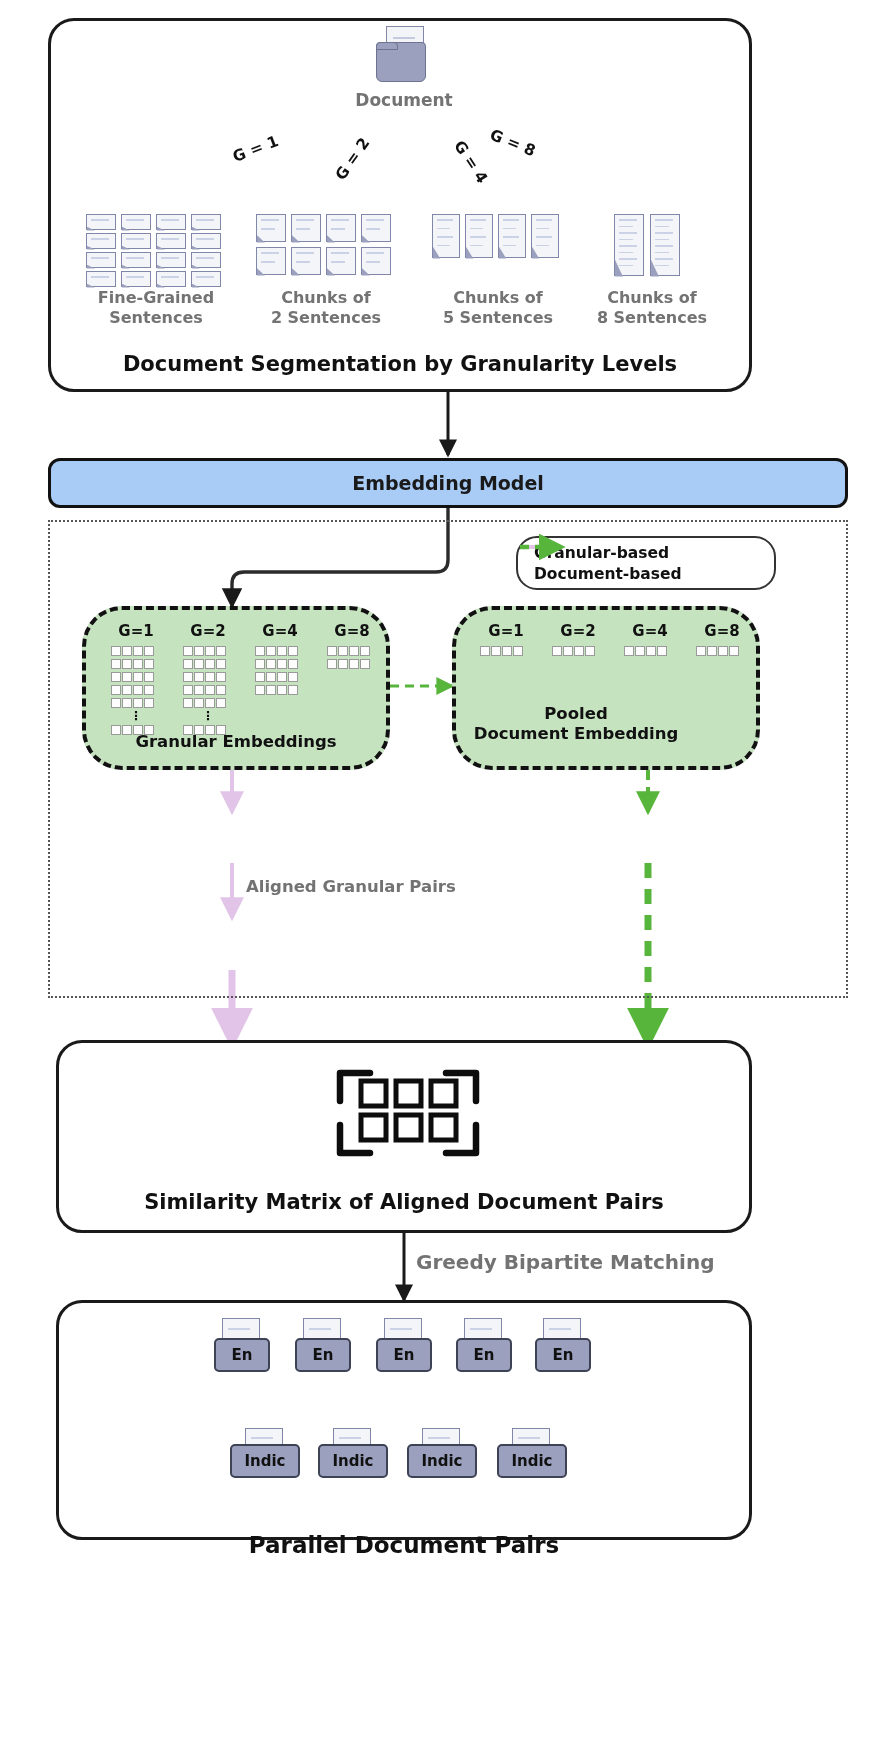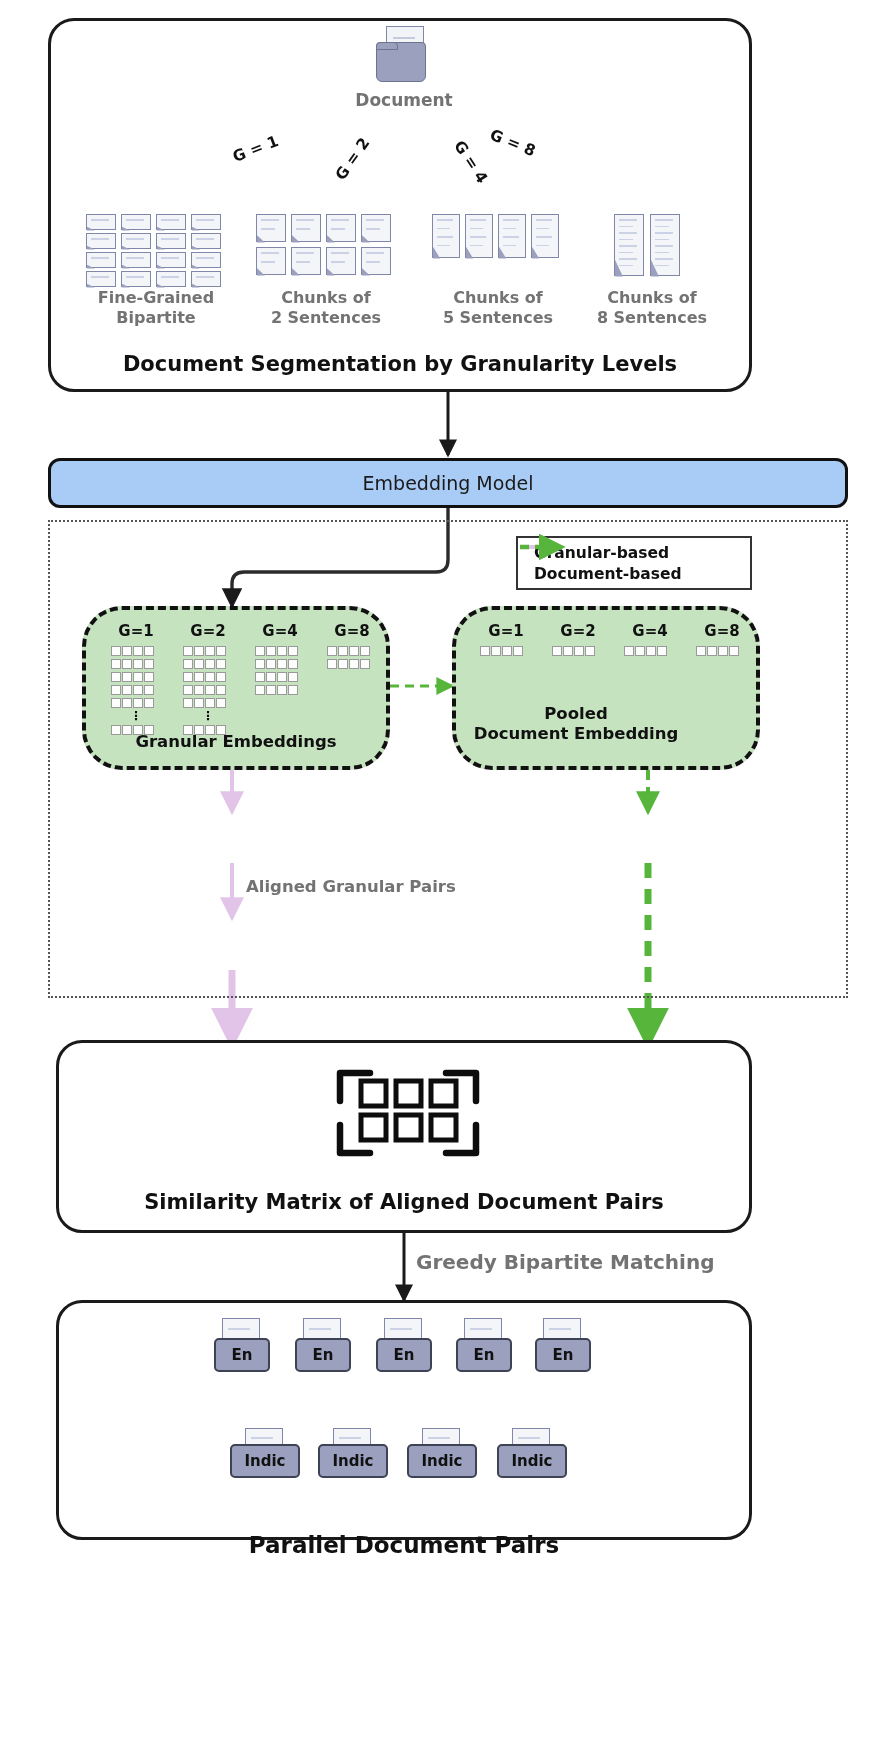--- a/index.html
+++ b/index.html
@@ -23,21 +23,21 @@
   .doc{position:absolute;background:#f4f5f8;border:1.6px solid #8187a8;box-sizing:border-box;}
   .doc::after{content:"";position:absolute;left:0;bottom:-1.6px;width:28%;height:28%;
      background:#9aa0bd;clip-path:polygon(0 100%,0 0,100% 100%);}
   .docline{position:absolute;background:#ccd2e6;height:1.5px;left:14%;}
 
   
   .topdoc{position:absolute;}
 
   
   .pbox{position:absolute;border:3px solid #111;border-radius:12px;box-sizing:border-box;
-        display:flex;align-items:center;justify-content:center;font-weight:normal;color:#1a1a1a;}
+        display:flex;align-items:center;justify-content:center;font-weight:bold;color:#1a1a1a;}
 
   
   .gbox{position:absolute;background:#c6e3c0;border:4px dashed #111;border-radius:40px;box-sizing:border-box;}
   .gbox-label{position:absolute;width:100%;text-align:center;font-weight:bold;color:#111;line-height:1.2;}
   .cell{width:10px;height:10px;background:#fdfdfd;border:1.2px solid #9a9a9a;box-sizing:border-box;margin-right:1px;}
 
   
   .legend{position:absolute;border:2.5px solid #333;background:#fff;box-sizing:border-box;
           display:flex;flex-direction:column;justify-content:center;padding:4px 8px;}
   .legrow{display:flex;align-items:center;height:22px;}
@@ -180,21 +180,21 @@
       </div>
       <div class="doc" style="width: 30px; height: 16px; position: absolute; left: 70px; top: 57px;">
         <div class="docline" style="top: 4px; width: 64%;"></div>
       </div>
       <div class="doc" style="width: 30px; height: 16px; position: absolute; left: 105px; top: 57px;">
         <div class="docline" style="top: 4px; width: 64%;"></div>
       </div>
     </div>
   <div class="lbl" style="left:76px;top:288px;width:160px;font-size:16px;">
     <span>Fine-Grained</span><br>
-    <span>Bipartite</span>
+    <span>Sentences</span>
   </div>
 
   <div style="position:absolute;left:256px;top:214px;width:140px;height:76px;">
       <div class="doc" style="width: 30px; height: 28px; position: absolute; left: 0px; top: 0px;">
         <div class="docline" style="top: 4px; width: 64%;"></div>
         <div class="docline" style="top: 13px; width: 50%;"></div>
       </div>
       <div class="doc" style="width: 30px; height: 28px; position: absolute; left: 35px; top: 0px;">
         <div class="docline" style="top: 4px; width: 64%;"></div>
         <div class="docline" style="top: 13px; width: 50%;"></div>
@@ -288,21 +288,21 @@
   </div>
 
   <div class="panel-title" style="left:48px;top:352px;width:704px;font-size:21px;">Document Segmentation by Granularity Levels</div>
 
   <div class="pbox" style="left:48px;top:458px;width:800px;height:50px;background:#a9ccf7;">
     <span style="font-size:19px;">Embedding Model</span>
   </div>
 
   <div class="dotted-region" style="left:48px;top:520px;width:800px;height:478px;"></div>
 
-  <div class="legend" style="left:516px;top:536px;width:236px;height:54px;">
+  <div class="legend" style="left:516px;top:536px;width:260px;height:54px;border-radius:21px;">
     <div class="legrow">
       <svg width="58" height="18">
         <line x1="2" y1="9" x2="44" y2="9" stroke="#e2c4e8" stroke-width="4" marker-end="url(#ah-pink)"></line>
       </svg>
       <span class="legtext">Granular-based</span>
     </div>
     <div class="legrow">
       <svg width="58" height="18">
         <line x1="2" y1="9" x2="44" y2="9" stroke="#56b53a" stroke-width="4.5" stroke-dasharray="9,6" marker-end="url(#ah-green)"></line>
       </svg>

